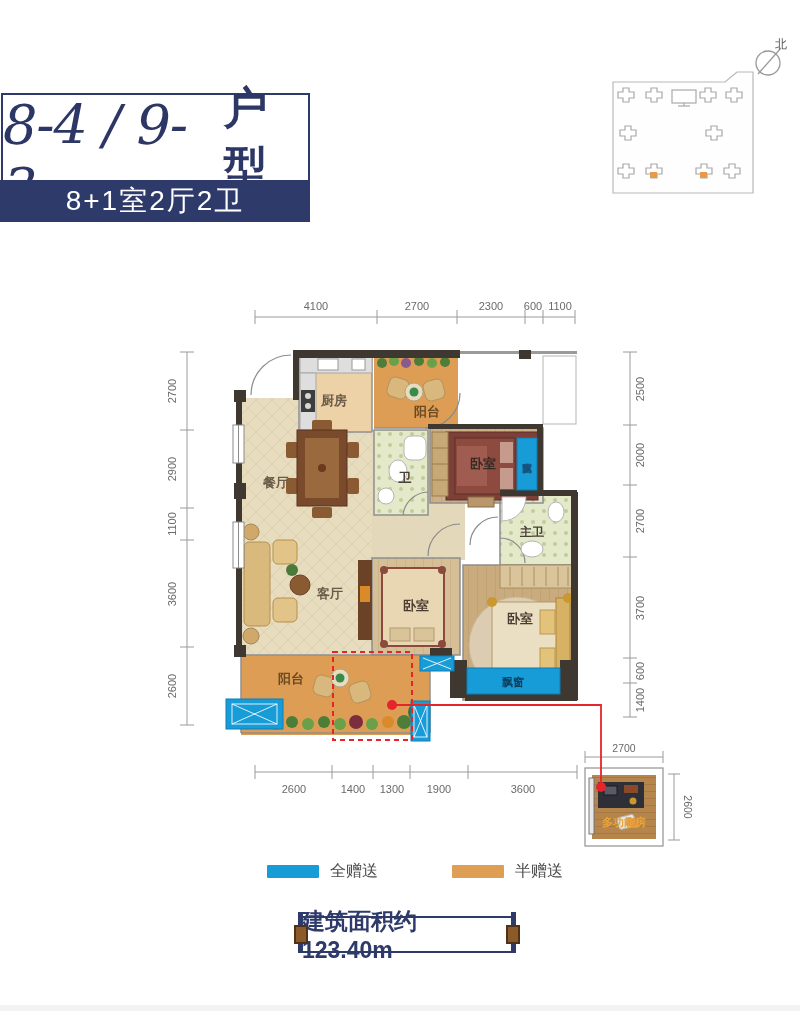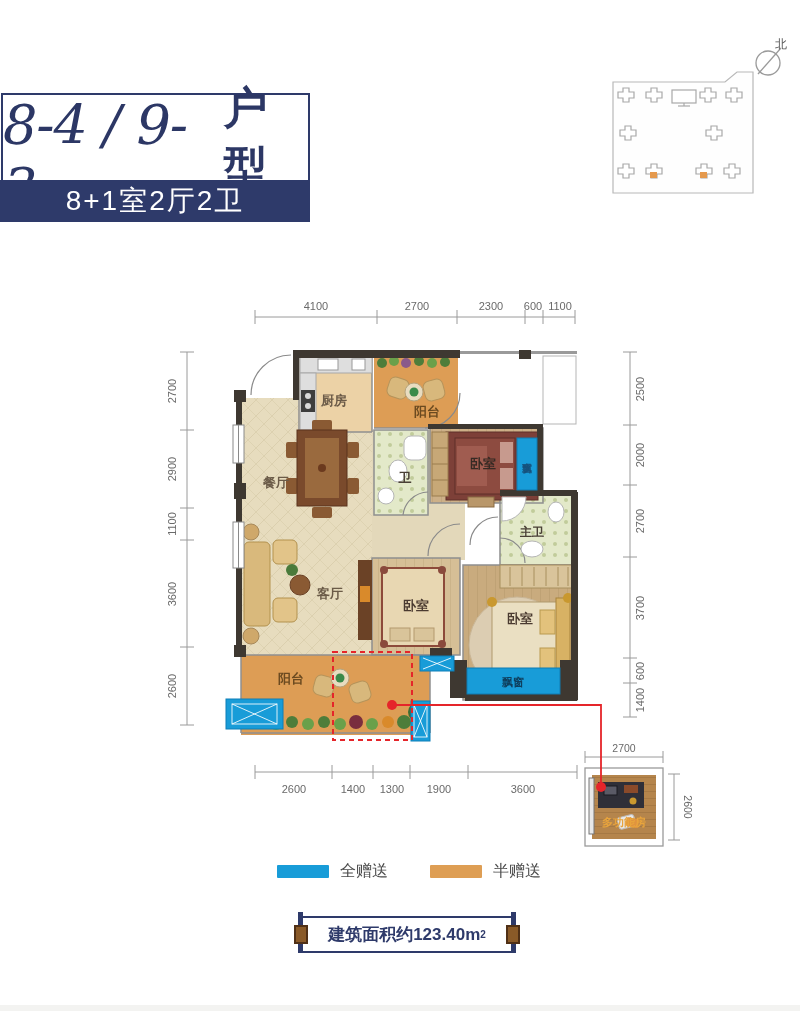--- a/index.html
+++ b/index.html
@@ -23,34 +23,34 @@
   }
   .subtitle-banner{
     position:absolute;left:0;top:180px;width:310px;height:42px;
     background:#2e3a6a;display:flex;align-items:center;justify-content:center;
   }
   .subtitle-banner span{
     color:#ffffff;font-size:28px;letter-spacing:2px;font-weight:500;
   }
   
   .legend{
-    position:absolute;left:277px;top:861px;display:flex;gap:42px;align-items:center;
+    position:absolute;left:267px;top:861px;display:flex;gap:74px;align-items:center;
   }
   .legend-item{display:flex;align-items:center;gap:11px;}
   .swatch{width:52px;height:13px;border-radius:1px;}
   .swatch-full{background:#189cd8;}
   .swatch-half{background:#de9e54;}
   .legend-label{font-size:16px;color:#4a4a4a;}
   
   .area-box{
     position:absolute;left:300px;top:916px;width:210px;height:33px;
     background:#fff;border:2px solid #2e3a6a;
     display:flex;align-items:center;justify-content:center;
   }
-  .area-text{font-size:17px;color:#2e3a6a;font-weight:600;}
+  .area-text{font-size:23px;color:#2e3a6a;font-weight:600;}
   .area-sup{font-size:10px;color:#2e3a6a;vertical-align:super;font-weight:600;}
   .end-bar{position:absolute;top:-6px;width:5px;height:41px;background:#2e3a6a;}
   .end-bar.left{left:-4px;} .end-bar.right{right:-4px;}
   .knob{position:absolute;top:7px;width:10px;height:15px;background:#8a5a28;border:2px solid #503016;}
   .knob.left{left:-8px;} .knob.right{right:-8px;}
   .bottom-strip{position:absolute;left:0;bottom:0;width:800px;height:6px;background:#f3f3f1;}
   svg{position:absolute;left:0;top:0;}
   .dim{font-size:11px;fill:#6a6a6a;}
   .roomlabel{font-weight:600;}
 </style>

